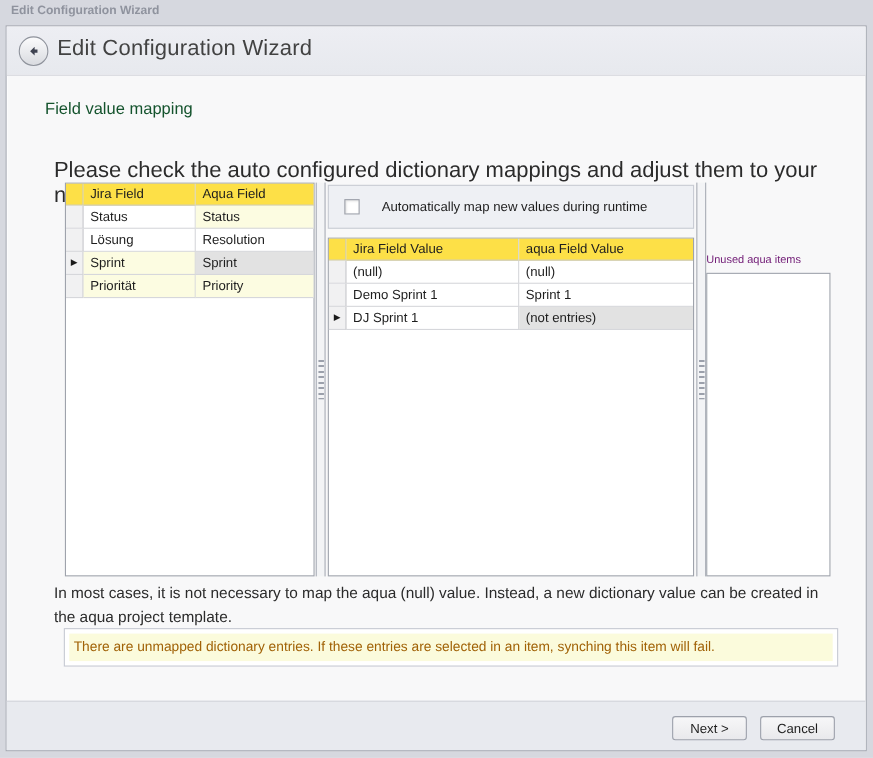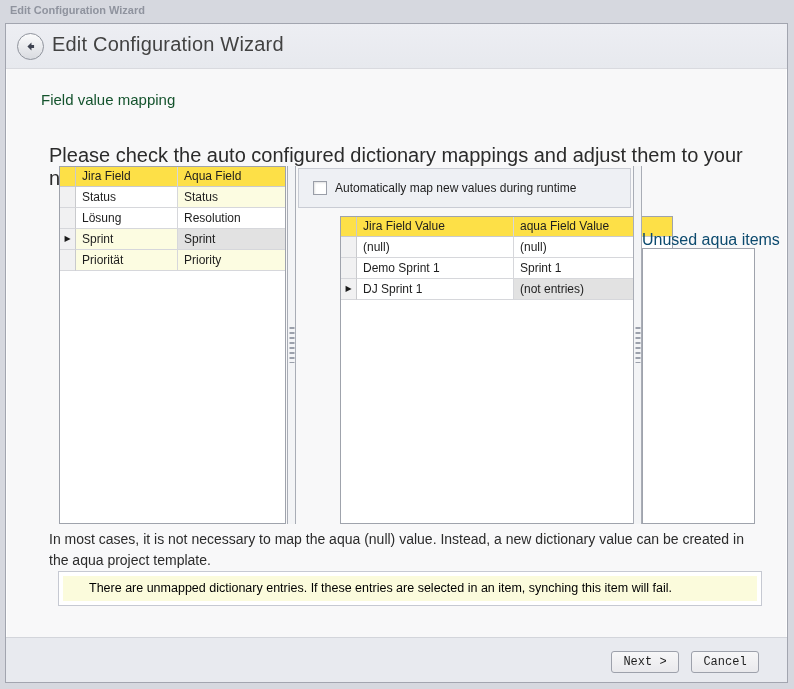--- a/index.html
+++ b/index.html
@@ -68,21 +68,21 @@
     background:#f1f1f2;
     text-align:center;
     border-right:1px solid #c9cacd;
     border-bottom:1px solid #d6d7db;
     font-size:8px; color:#1a1a1a;
   }
   .th { background:#fde047; border-bottom:1px solid #c9cacd; }
   .field-grid { left:53px; top:142px; width:227px; height:358px; }
   .field-grid .c1 { width:102px; }
   .field-grid .c2 { flex:1; border-right:none; }
-  .value-grid { left:292px; top:192px; width:333px; height:308px;margin-left:42px; }
+  .value-grid { left:292px; top:192px; width:333px; height:308px; }
   .value-grid .c1 { width:157px; }
   .value-grid .c2 { flex:1; border-right:none; }
   .yellow { background:#fcfce1; }
   .gray   { background:#e2e2e2; }
   
   .splitter {
     position:absolute; top:142px; width:9px; height:358px;
     background:#f3f4f6;
     border-left:1px solid #a9adb6; border-right:1px solid #a9adb6;
     cursor:col-resize;
@@ -101,59 +101,59 @@
     border:1px solid #c9ccd4;
     display:flex; align-items:center; padding-left:14px;
   }
   .checkbox {
     width:14px; height:14px;
     background:#fff;
     border:1px solid #9a9ea8;
     box-shadow:inset 1px 1px 2px rgba(0,0,0,.12);
     display:inline-block; cursor:pointer; flex:0 0 auto;
   }
-  .cb-label { margin-left:8px; font-size:12px; color:#1e1e1e; }
+  .cb-label { margin-left:20px; font-size:12px; color:#1e1e1e; }
   
   .unused-label {
     position:absolute; left:636px; top:207px;
-    font-size:16px; color:#0c4a6e;
+    font-size:10px; color:#701a75;
   }
   .unused-box {
     position:absolute; left:636px; top:224px; width:113px; height:276px;
     background:#fff; border:1px solid #9fa3ac;
   }
   
   .note {
     position:absolute; left:43px; top:505px; width:700px;
     font-size:14px; line-height:21px; color:#2b2b2b;
   }
   .warning-box {
     position:absolute; left:52px; top:547px; width:704px; height:35px;
     background:#fff; border:1px solid #c6c9d2;
     padding:4px;
   }
   .warning-strip {
     width:100%; height:100%;
     background:#fbfbdc;
     font-size:12.5px; line-height:25px;
-    padding-left:26px; color:#000000;
+    padding-left:4px; color:#a16207;
     overflow:hidden; white-space:nowrap;
   }
   
   .footer {
     position:absolute; left:0; right:0; bottom:0; height:45px;
     background:#e8eaef;
     border-top:1px solid #d3d5db;
   }
   .btn {
     position:absolute; top:13px; width:68px; height:22px;
     background:linear-gradient(#f7f7f8,#e9e9ec);
     border:1px solid #9da1ab;
     border-radius:3px;
-    font-family:Liberation Mono, monospace;
+    font-family:Liberation Sans, sans-serif;
     font-size:12px; color:#1e1e1e;
     cursor:pointer;
   }
   .btn-next { left:605px; }
   .btn-cancel { left:685px; }
 </style>
 </head>
 <body>
 
 <div class="caption">Edit Configuration Wizard</div>

